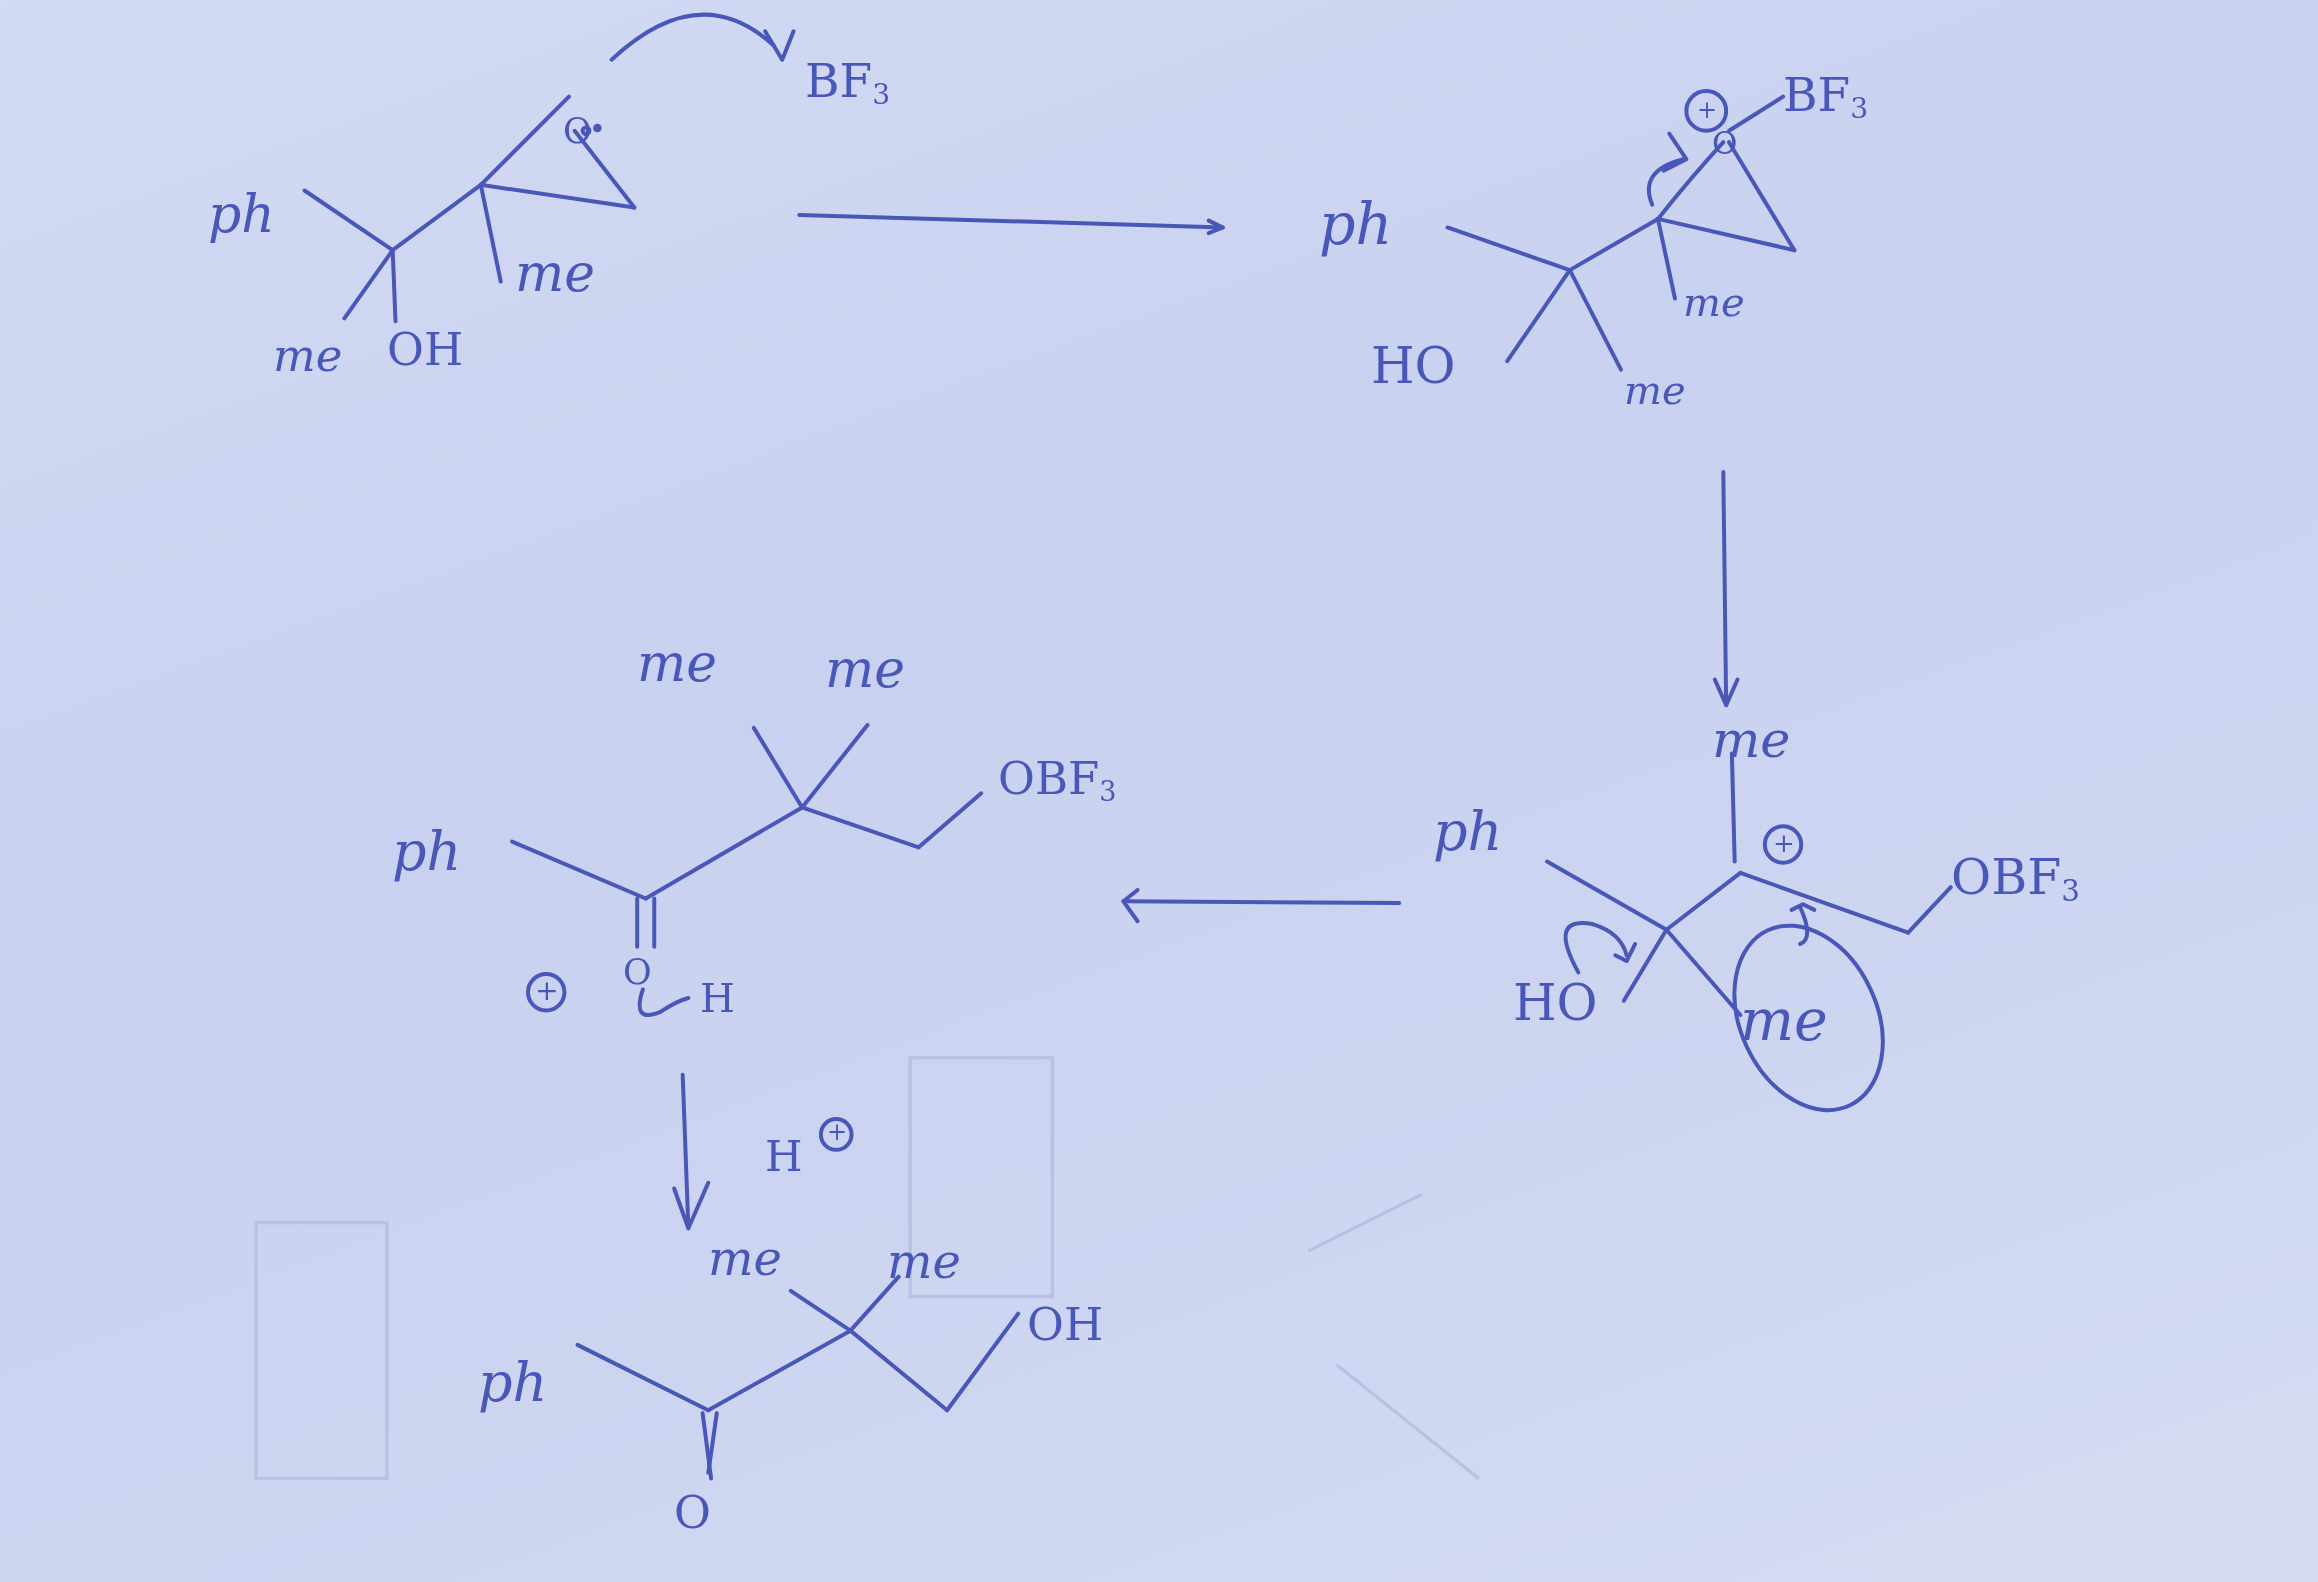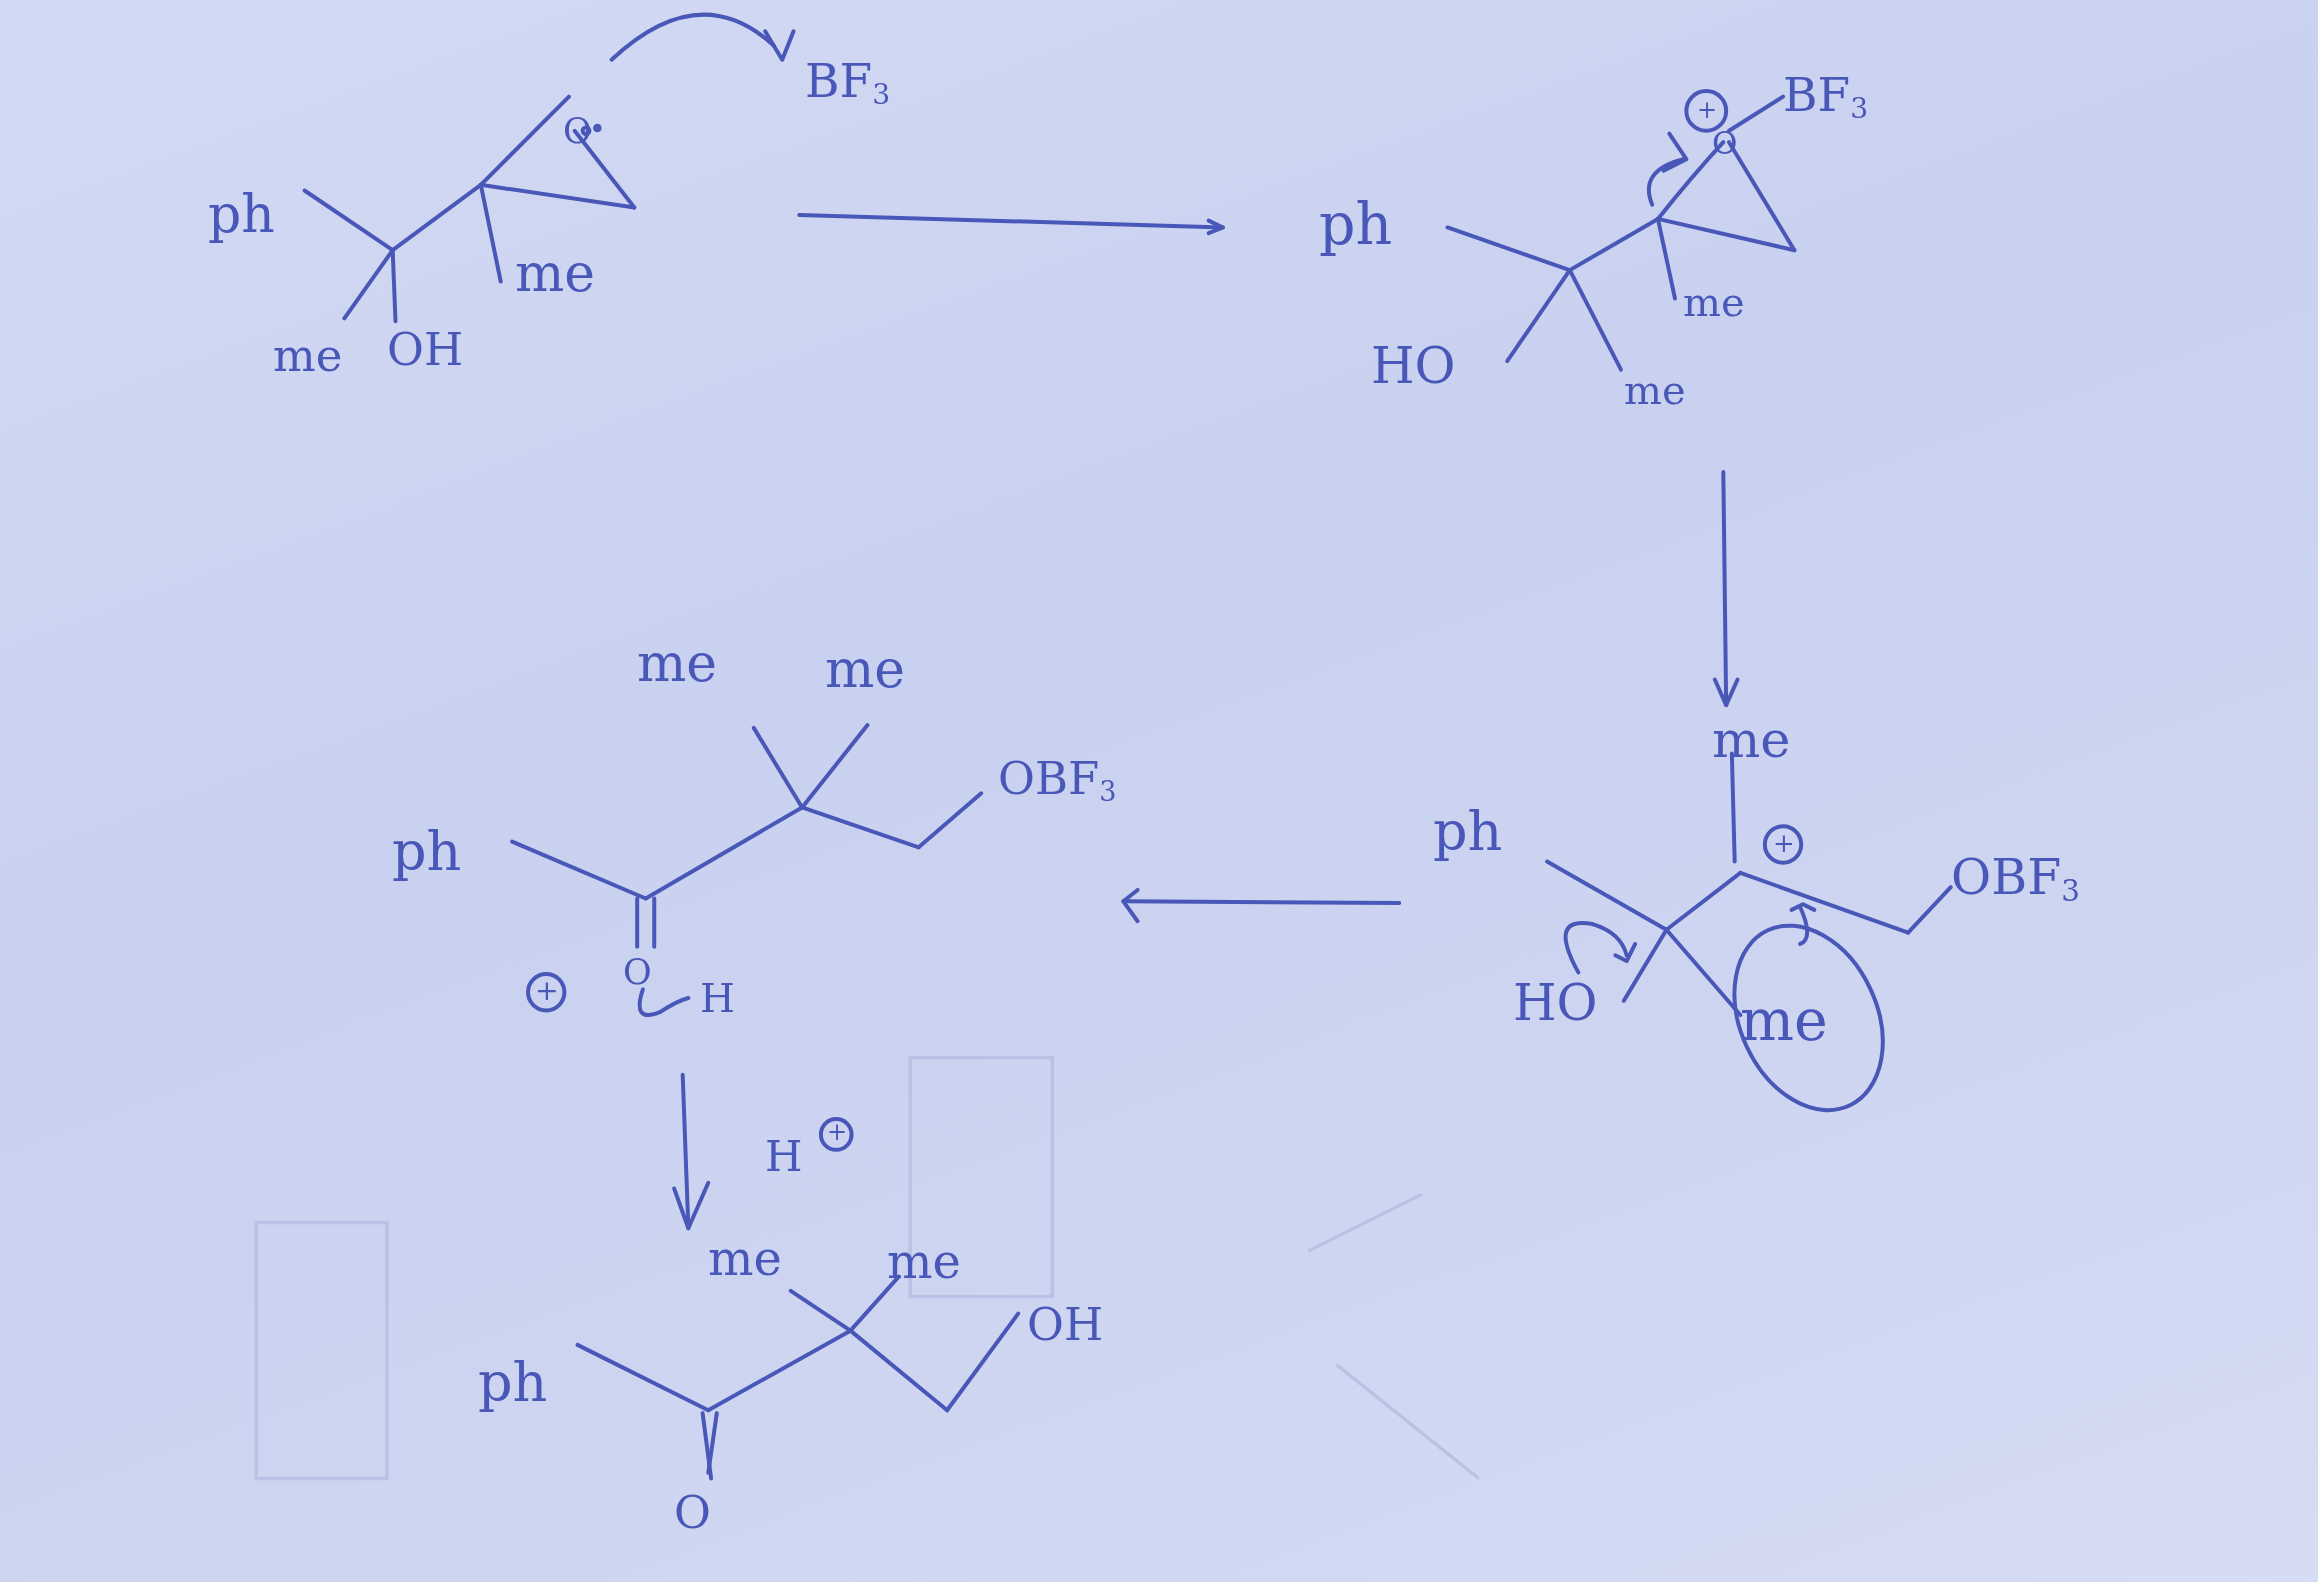--- a/index.html
+++ b/index.html
@@ -3,21 +3,21 @@
 <meta charset="utf-8">
 <style>
   html,body{margin:0;padding:0;}
   body{width:2319px;height:1582px;background:#c9d2f0;overflow:hidden;position:relative;
        font-family:"DejaVu Sans",sans-serif;}
   .paper{position:absolute;left:0;top:0;width:2319px;height:1582px;
          background:linear-gradient(160deg,#d3daf4 0%,#c8d1ef 40%,#cdd5f1 70%,#d6dcf3 100%);}
   svg{position:absolute;left:0;top:0;}
   .ink{stroke:#4957b8;stroke-width:7;fill:none;stroke-linecap:round;stroke-linejoin:round;}
   .ghost{stroke:#b9c2e4;stroke-width:6;fill:none;}
-  .lbl{position:absolute;color:#4957b8;font-family:"DejaVu Serif",serif;
+  .lbl{position:absolute;color:#4957b8;font-family:"DejaVu Serif",serif;font-style:italic;
        white-space:nowrap;line-height:1;}
   .sub{font-size:0.6em;vertical-align:-0.25em;}
 </style>
 </head>
 <body>
 
 <div class="paper"></div>
 
 <svg width="2319" height="1582" viewBox="0 0 4077 2782">
 

